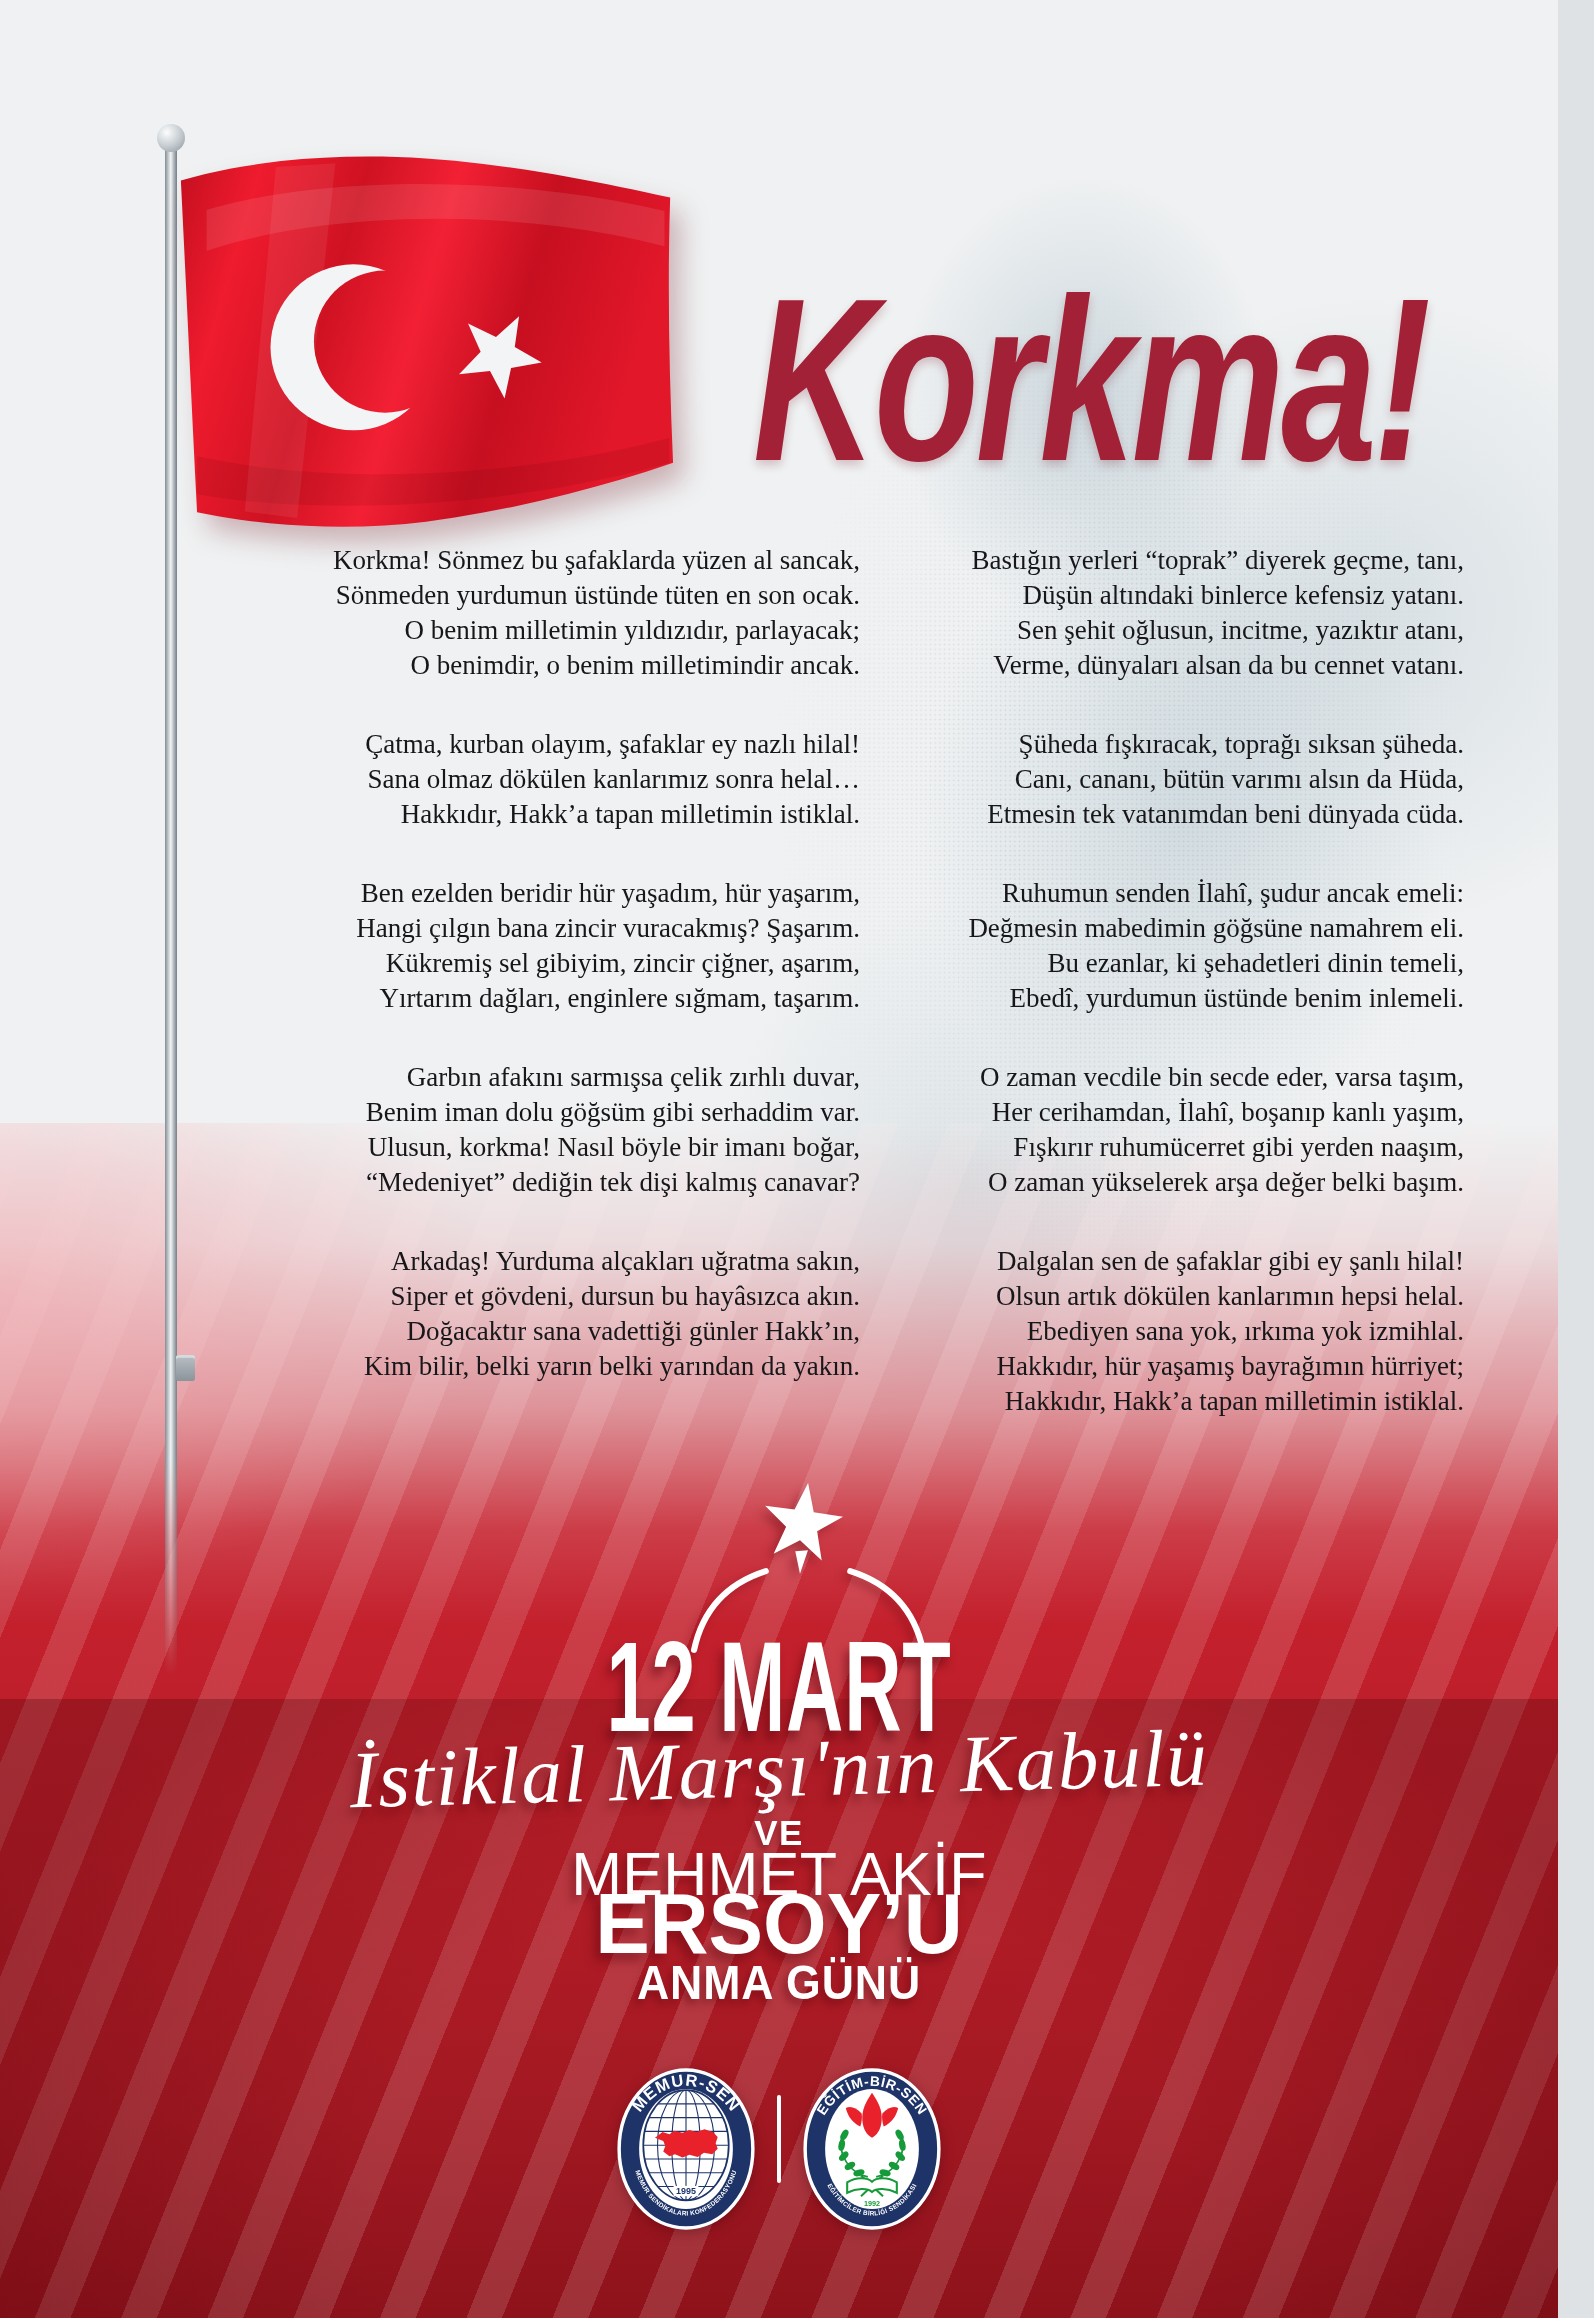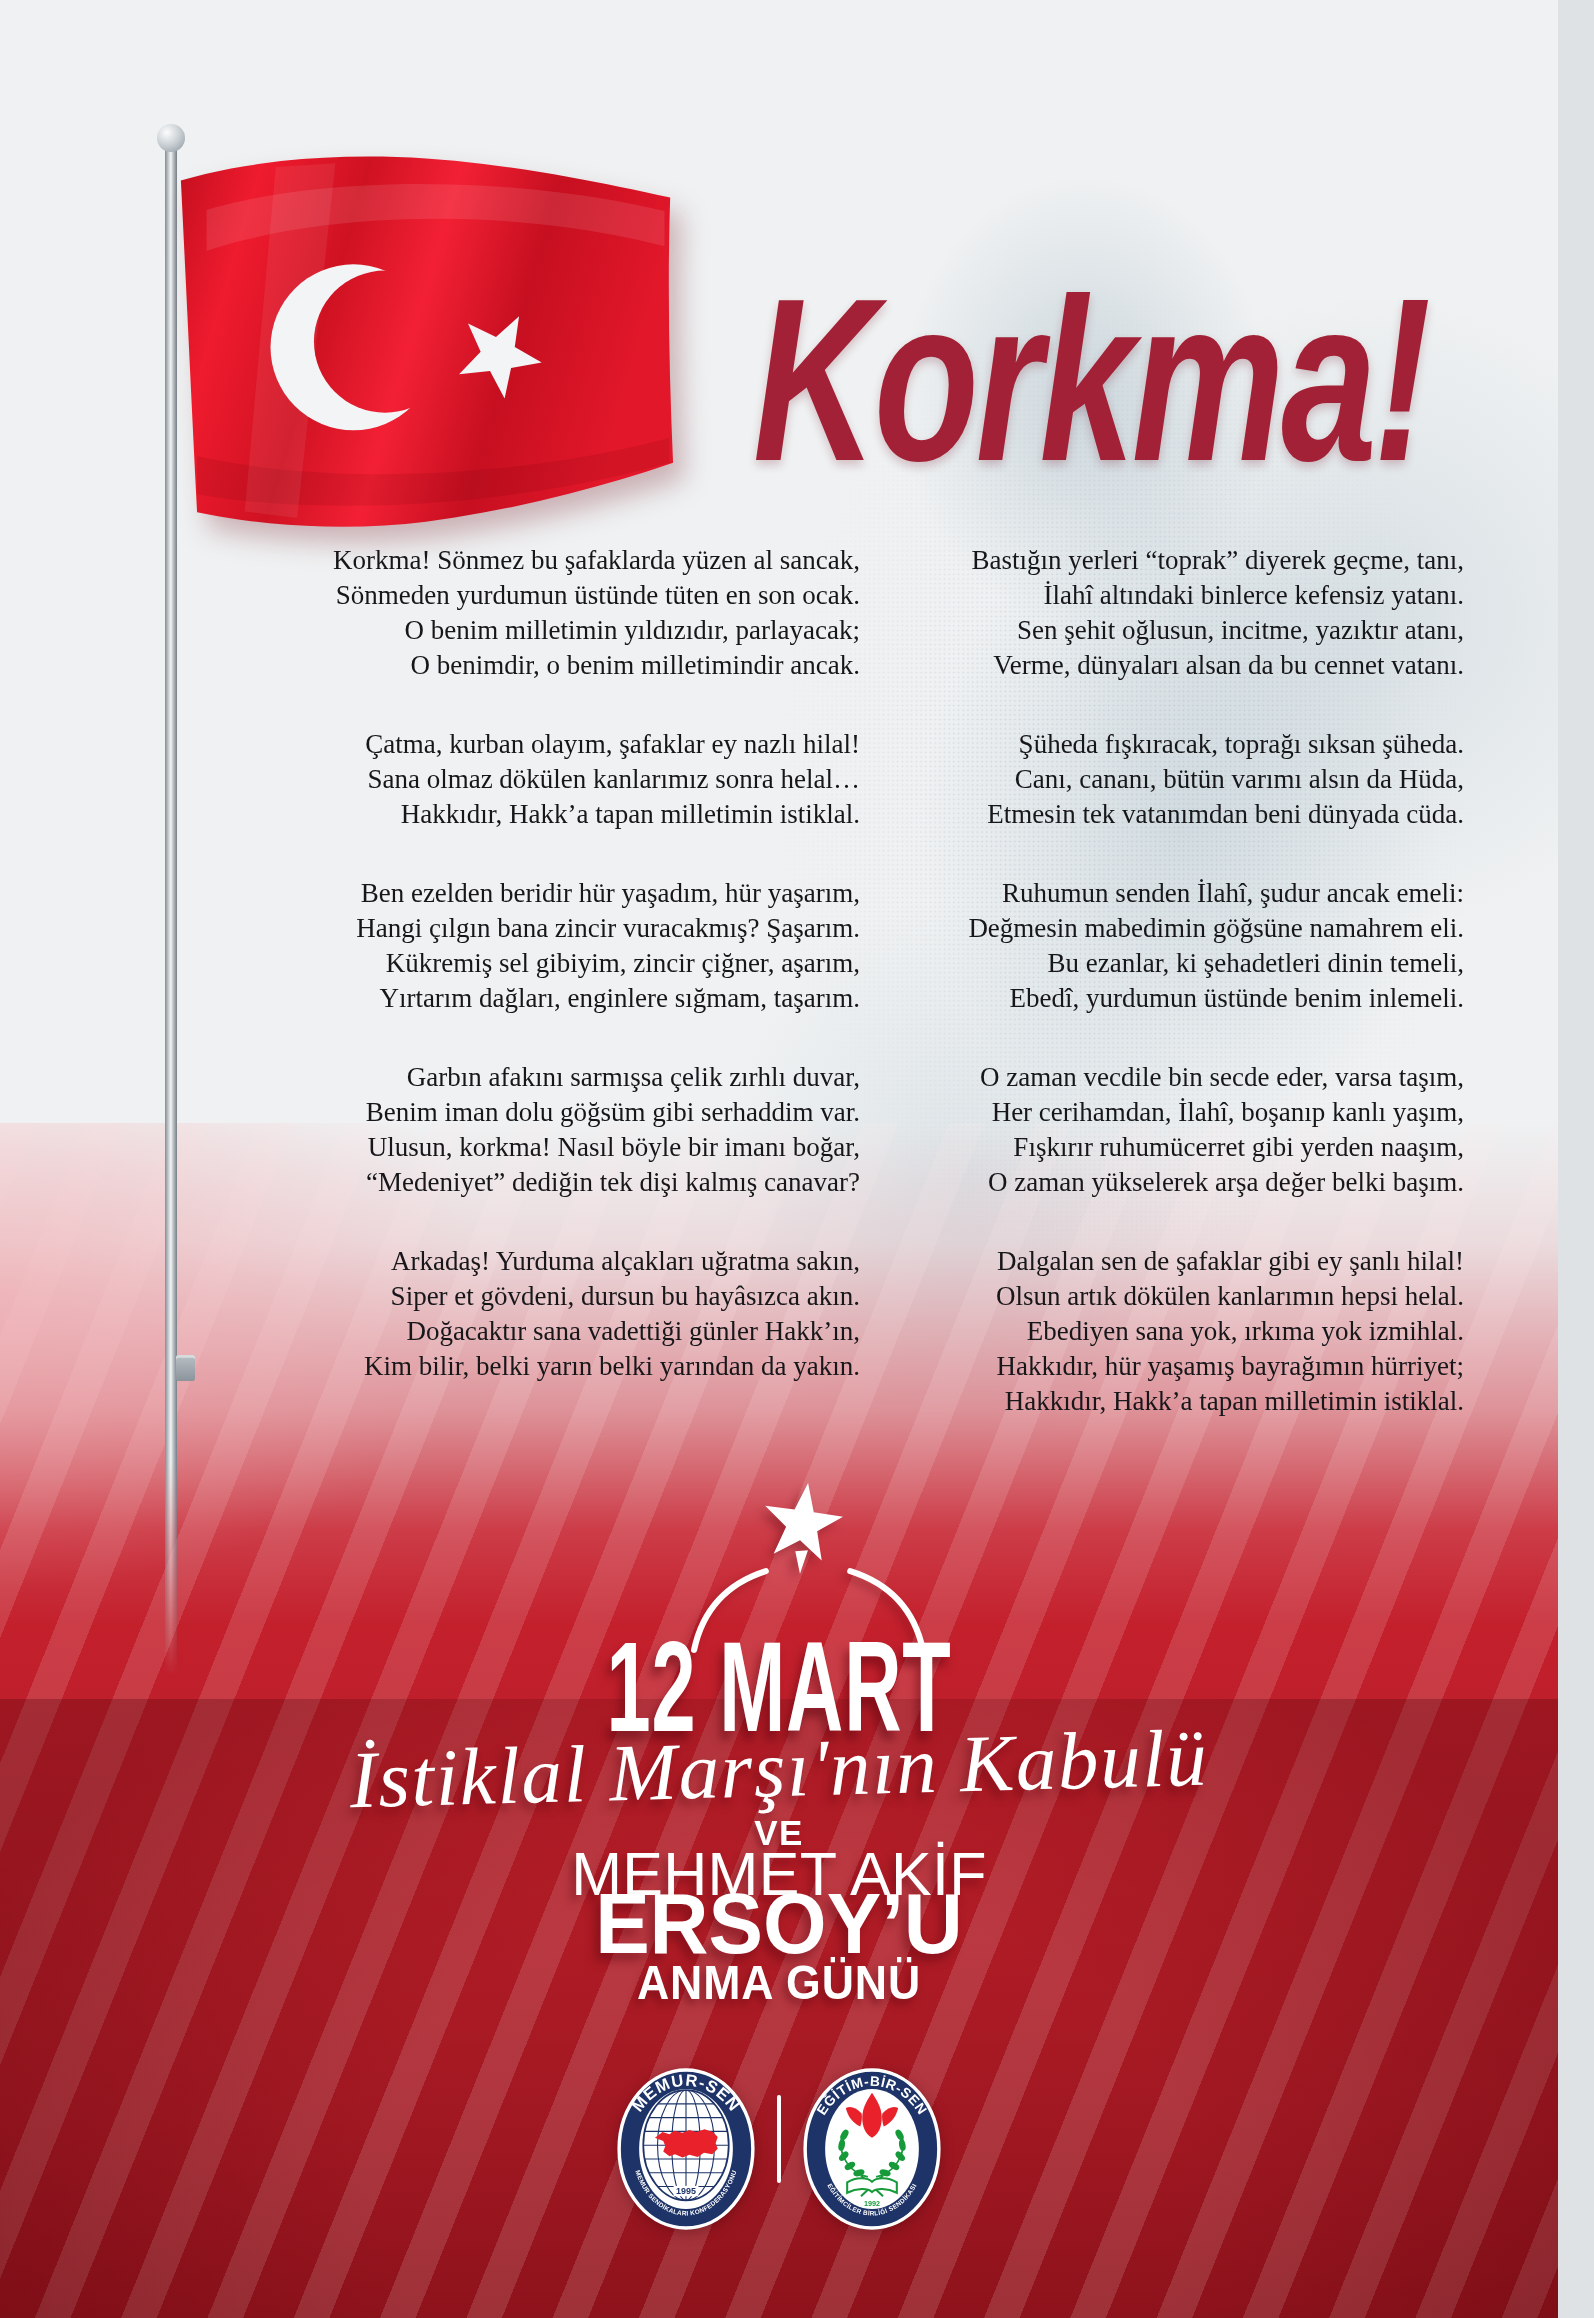--- a/index.html
+++ b/index.html
@@ -159,21 +159,21 @@
       <div class="stanza">
         <p>Arkadaş! Yurduma alçakları uğratma sakın,</p>
         <p>Siper et gövdeni, dursun bu hayâsızca akın.</p>
         <p>Doğacaktır sana vadettiği günler Hakk’ın,</p>
         <p>Kim bilir, belki yarın belki yarından da yakın.</p>
       </div>
     </div>
     <div class="col-right">
       <div class="stanza">
         <p>Bastığın yerleri “toprak” diyerek geçme, tanı,</p>
-        <p>İlahî altındaki binlerce kefensiz yatanı.</p>
+        <p>Düşün altındaki binlerce kefensiz yatanı.</p>
         <p>Sen şehit oğlusun, incitme, yazıktır atanı,</p>
         <p>Verme, dünyaları alsan da bu cennet vatanı.</p>
       </div>
       <div class="stanza">
         <p>Şüheda fışkıracak, toprağı sıksan şüheda.</p>
         <p>Canı, cananı, bütün varımı alsın da Hüda,</p>
         <p>Etmesin tek vatanımdan beni dünyada cüda.</p>
       </div>
       <div class="stanza">
         <p>Ruhumun senden İlahî, şudur ancak emeli:</p>

